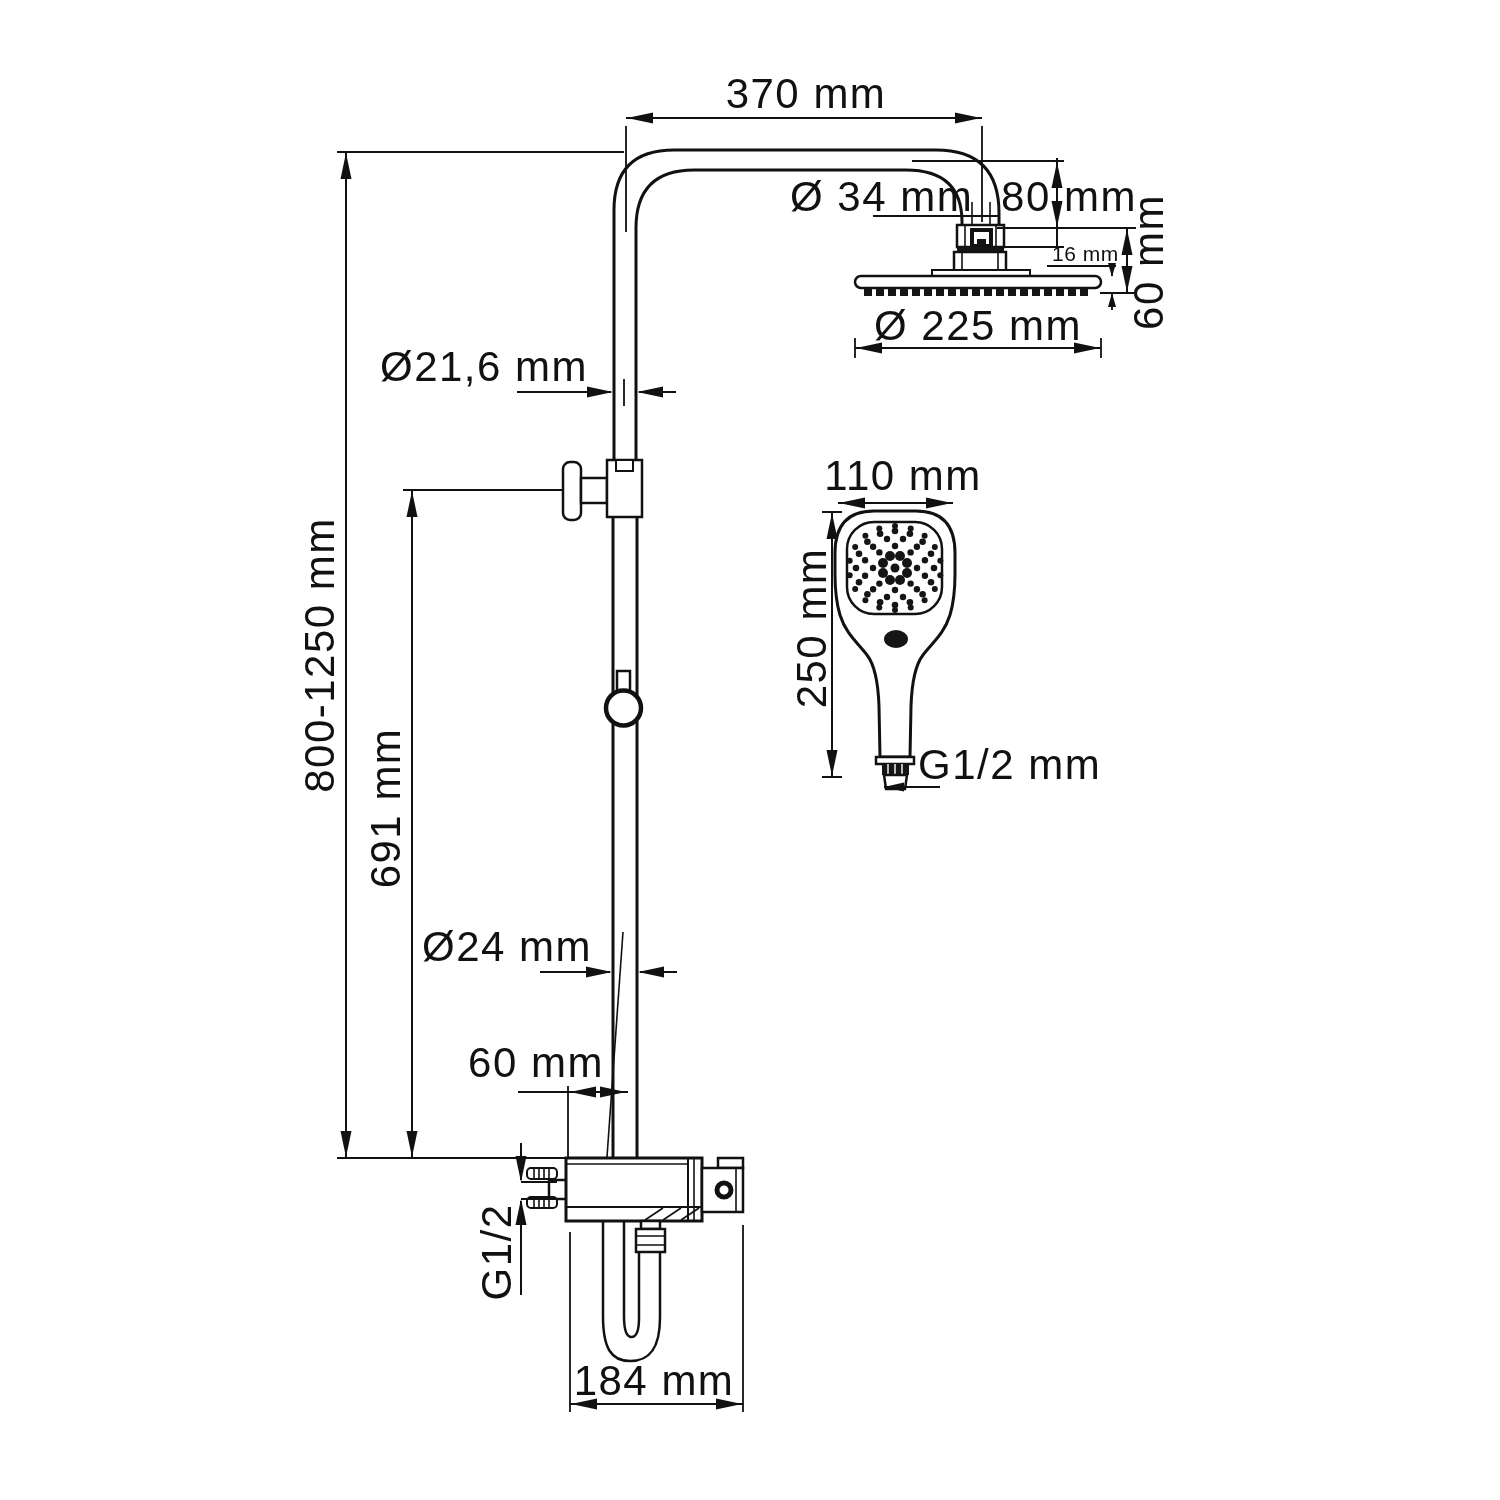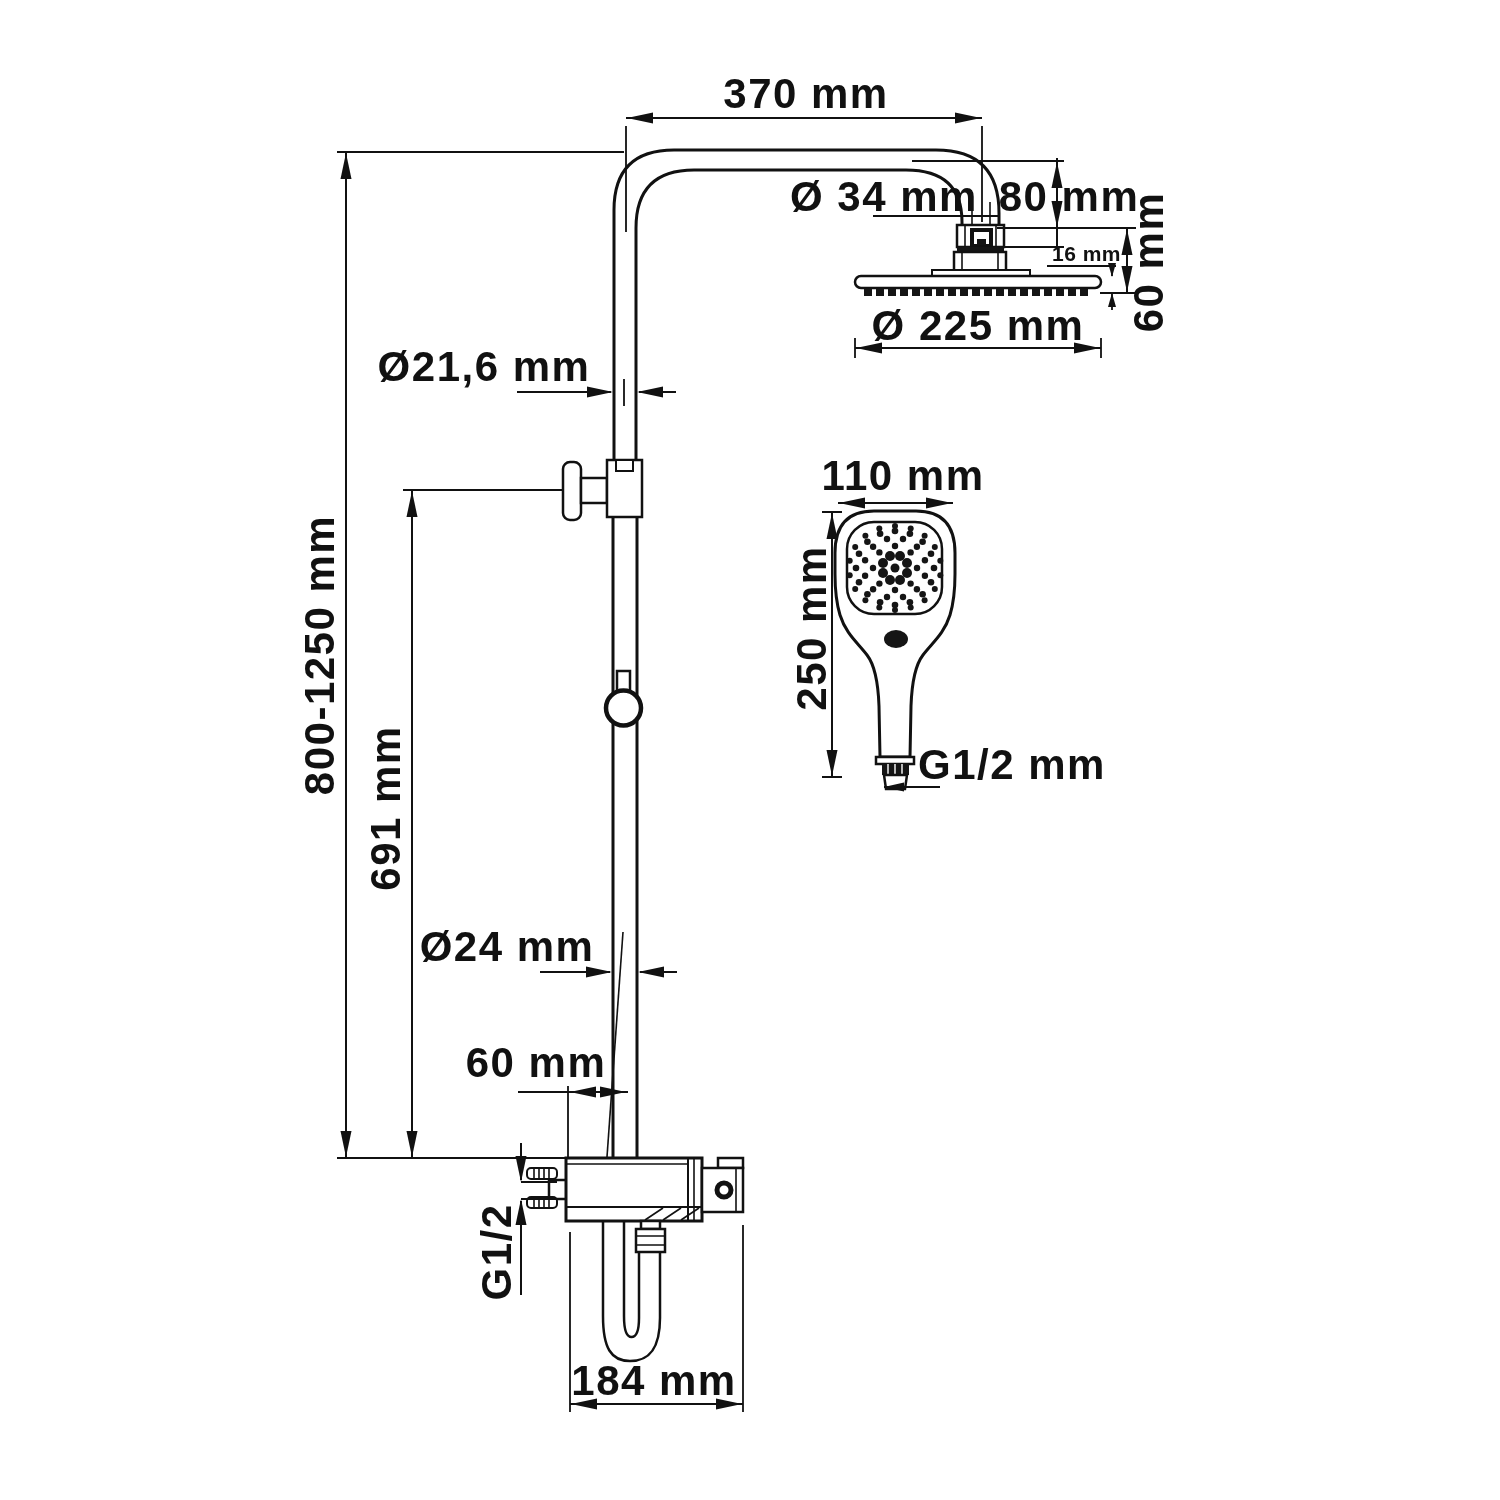--- a/index.html
+++ b/index.html
@@ -1,17 +1,17 @@
 <!DOCTYPE html>
 <html><head>
 <meta charset="utf-8">
 <style>
   html,body{margin:0;padding:0;background:#fff;}
   .canvas{position:relative;width:1500px;height:1500px;background:#fff;overflow:hidden;
-          font-family:"Liberation Sans", sans-serif;font-weight:bold;}
+          font-family:"Liberation Sans", sans-serif;}
   svg{position:absolute;left:0;top:0;}
   .o3{fill:none;stroke:#111;stroke-width:3;}
   .o25{fill:none;stroke:#111;stroke-width:2.5;}
   .o2{fill:none;stroke:#111;stroke-width:2;}
   .o15{fill:none;stroke:#111;stroke-width:1.6;}
   .dim{fill:none;stroke:#111;stroke-width:2;}
   .ext{fill:none;stroke:#111;stroke-width:1.8;}
   .blk{fill:#151515;stroke:none;}
   .wfill{fill:#fff;}
   .ah{fill:#111;stroke:none;}

